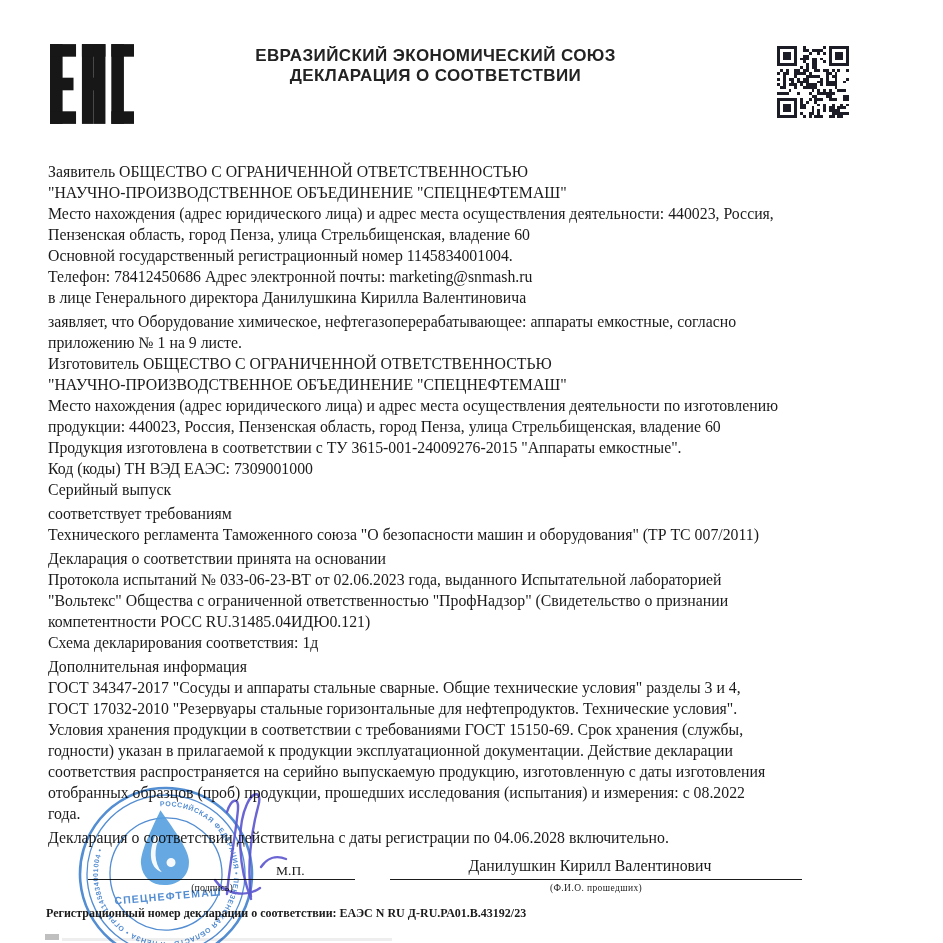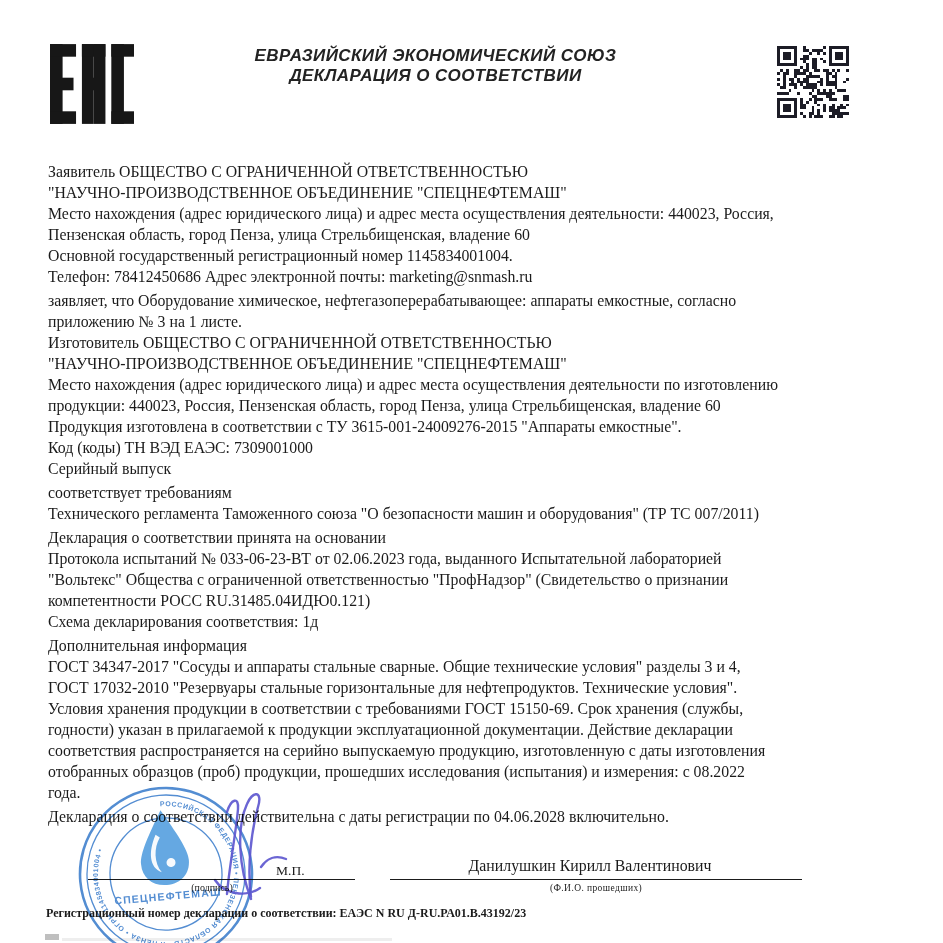--- a/index.html
+++ b/index.html
@@ -2,21 +2,21 @@
 <html><head>
 <meta charset="utf-8">
 <style>
   html,body{margin:0;padding:0;background:#e8e8e8;}
   .page{position:relative;width:943px;height:943px;background:#ffffff;overflow:hidden;
         font-family:"Liberation Serif",serif;color:#1b1b1b;}
   
   .eac{position:absolute;left:50px;top:42px;width:84px;height:84px;}
   .title{position:absolute;left:163px;top:46px;width:545px;text-align:center;
          font-family:"Liberation Sans",sans-serif;font-weight:bold;font-size:17px;
-         line-height:19.5px;letter-spacing:.4px;color:#232323;font-style:italic;}
+         line-height:19.5px;letter-spacing:.4px;color:#232323;}
   .qr{position:absolute;left:777px;top:46px;width:72px;height:72px;}
   
   .body{position:absolute;left:48px;top:161px;width:864px;font-size:15.8px;line-height:21px;}
   .line{white-space:nowrap;}
   .line.sec{margin-top:3px;}
   .line b{font-weight:normal;}
   
   .sig-mp{position:absolute;left:276px;top:863px;font-size:13.5px;}
   .sig-line-left{position:absolute;left:88px;top:879px;width:267px;border-top:1.8px solid #1b1b1b;}
   .sig-cap-left{position:absolute;left:112px;top:882px;width:200px;text-align:center;font-size:10px;}
@@ -277,22 +277,23 @@
     </svg>
   </div>
 
   <div class="body" id="body-lines">
       <div class="line"><b>Заявитель </b><span>ОБЩЕСТВО С ОГРАНИЧЕННОЙ ОТВЕТСТВЕННОСТЬЮ</span></div>
       <div class="line"><span>"НАУЧНО-ПРОИЗВОДСТВЕННОЕ ОБЪЕДИНЕНИЕ "СПЕЦНЕФТЕМАШ"</span></div>
       <div class="line"><span>Место нахождения (адрес юридического лица) и адрес места осуществления деятельности: 440023, Россия,</span></div>
       <div class="line"><span>Пензенская область, город Пенза, улица Стрельбищенская, владение 60</span></div>
       <div class="line"><span>Основной государственный регистрационный номер 1145834001004.</span></div>
       <div class="line"><span>Телефон: 78412450686 Адрес электронной почты: marketing@snmash.ru</span></div>
+      <div class="line"><b>в лице </b><span>Генерального директора Данилушкина Кирилла Валентиновича</span></div>
       <div class="line sec"><b>заявляет, что </b><span>Оборудование химическое, нефтегазоперерабатывающее: аппараты емкостные, согласно</span></div>
-      <div class="line"><span>приложению № 3 на 1 листе.</span></div>
+      <div class="line"><span>приложению № 1 на 9 листе.</span></div>
       <div class="line"><span>Изготовитель ОБЩЕСТВО С ОГРАНИЧЕННОЙ ОТВЕТСТВЕННОСТЬЮ</span></div>
       <div class="line"><span>"НАУЧНО-ПРОИЗВОДСТВЕННОЕ ОБЪЕДИНЕНИЕ "СПЕЦНЕФТЕМАШ"</span></div>
       <div class="line"><span>Место нахождения (адрес юридического лица) и адрес места осуществления деятельности по изготовлению</span></div>
       <div class="line"><span>продукции: 440023, Россия, Пензенская область, город Пенза, улица Стрельбищенская, владение 60</span></div>
       <div class="line"><span>Продукция изготовлена в соответствии с ТУ 3615-001-24009276-2015 "Аппараты емкостные".</span></div>
       <div class="line"><span>Код (коды) ТН ВЭД ЕАЭС: 7309001000</span></div>
       <div class="line"><span>Серийный выпуск</span></div>
       <div class="line sec"><b>соответствует требованиям</b></div>
       <div class="line"><span>Технического регламента Таможенного союза "О безопасности машин и оборудования" (ТР ТС 007/2011)</span></div>
       <div class="line sec"><b>Декларация о соответствии принята на основании</b></div>

